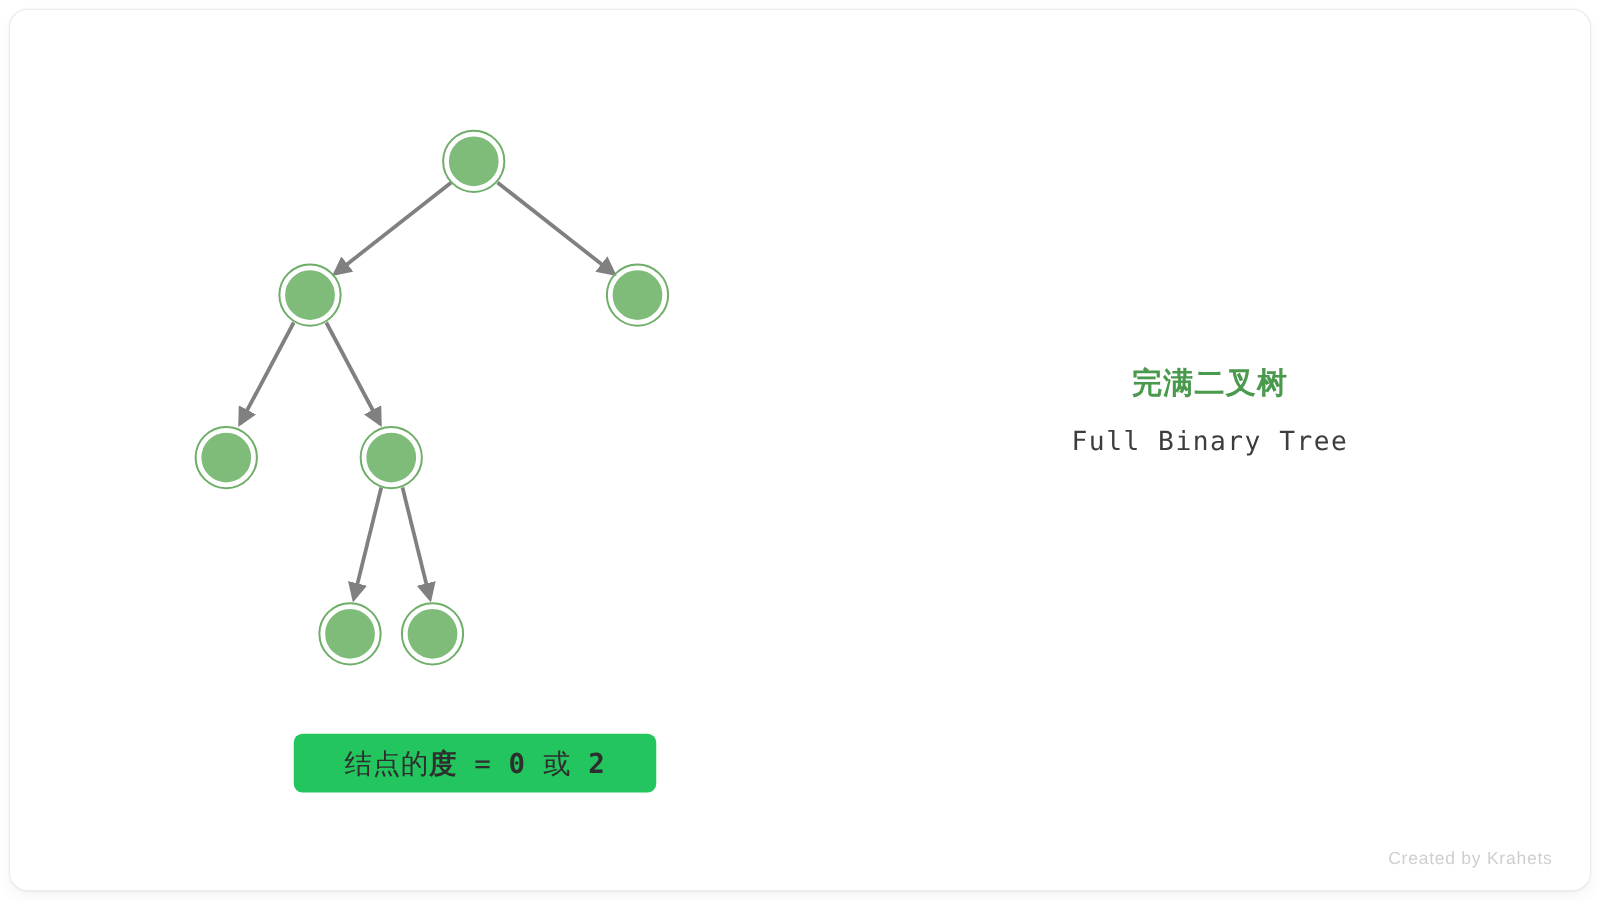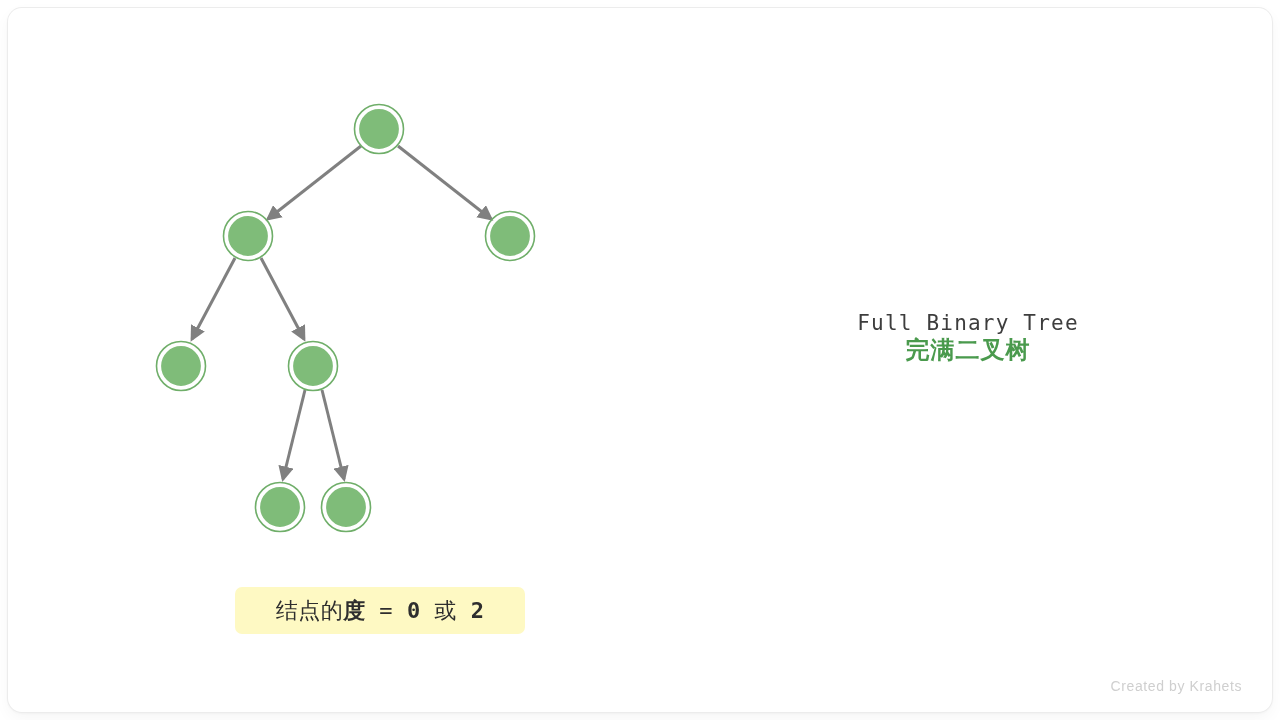--- a/index.html
+++ b/index.html
@@ -156,23 +156,23 @@
         <circle cx="280" cy="507" r="21" fill="#7fbc79" stroke="#ffffff" stroke-width="2.2"></circle>
       </g>
       <g>
         <circle cx="346" cy="507" r="24.5" fill="none" stroke="#6fae69" stroke-width="1.6"></circle>
         <circle cx="346" cy="507" r="21" fill="#7fbc79" stroke="#ffffff" stroke-width="2.2"></circle>
       </g>
     </g>
   </svg>
 
   <div id="legend">
+    <div id="legend-title" style="color: rgb(74, 154, 77);">完满二叉树</div>
     <div id="legend-subtitle">Full Binary Tree</div>
-    <div id="legend-title" style="color: rgb(74, 154, 77);">完满二叉树</div>
   </div>
 
-  <div id="caption-chip" style="background: #fef9c3;">
+  <div id="caption-chip" style="background: #22c55e;">
     <div id="caption-text"><span>结点的</span><span class="bold">度</span><span> = </span><span class="bold">0</span><span> 或 </span><span class="bold">2</span></div>
   </div>
 
   <div id="watermark">Created by Krahets</div>
 
 </div>
 
 </body></html>

